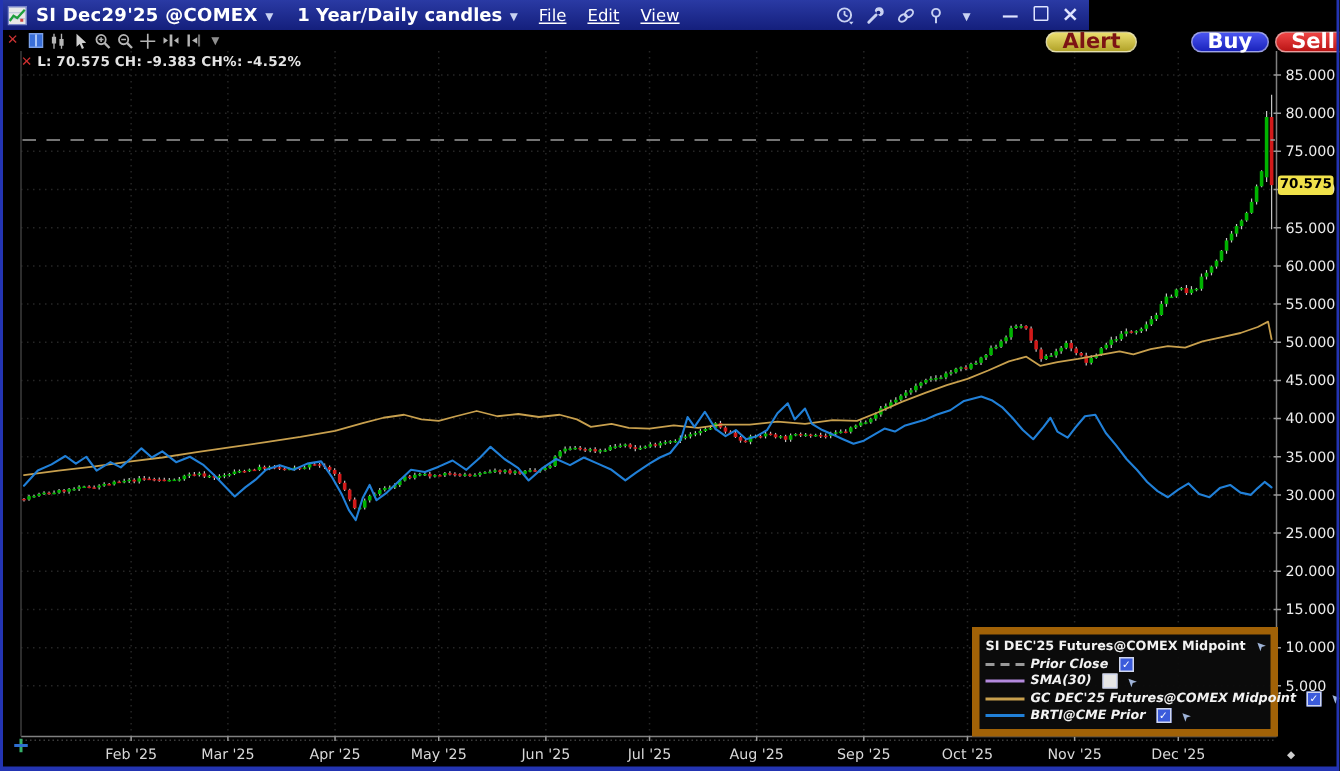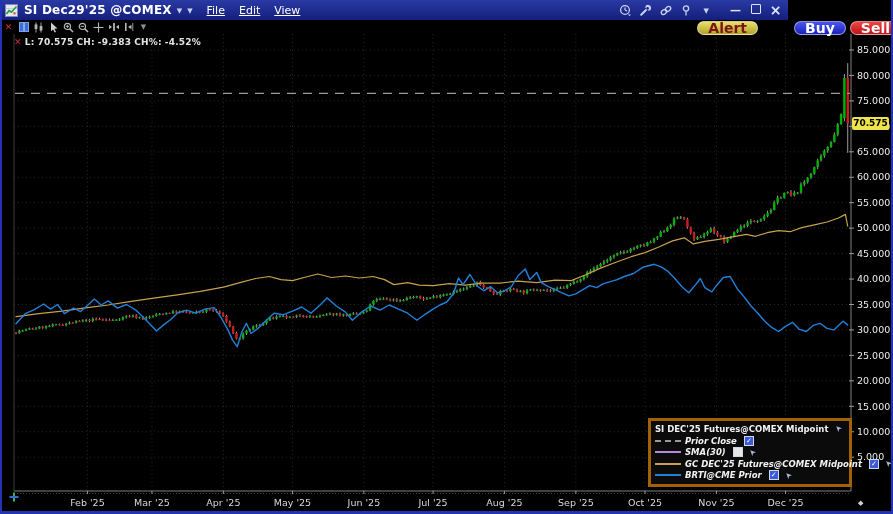--- a/index.html
+++ b/index.html
@@ -4,21 +4,21 @@
 <style>
   html,body{margin:0;padding:0;background:#222;}
   .window{position:relative;width:893px;height:514px;background:#000;overflow:hidden;
           font-family:"DejaVu Sans",sans-serif;-webkit-font-smoothing:antialiased;}
   
   .frame{position:absolute;background:#2334b2;z-index:40;pointer-events:none;}
   .frame.left{left:0;top:0;width:2px;height:514px;}
   .frame.right{right:0;top:0;width:2px;height:514px;}
   .frame.bottom{left:0;bottom:0;width:893px;height:3px;}
   
-  .titlebar{position:absolute;left:0;top:0;width:788px;height:20px;
+  .titlebar{position:absolute;left:0;top:0;width:726px;height:20px;
             background:linear-gradient(#2a3aa4,#141f7c);display:flex;align-items:center;
             color:#fff;z-index:30;}
   .app-icon{width:13px;height:13px;margin:0 6px 0 5px;flex:0 0 auto;}
   .tb-symbol{font-size:12px;font-weight:bold;letter-spacing:.2px;}
   .caret{font-size:7px;color:#c9d2f2;margin:2px 0 0 5px;}
   .tb-timeframe{font-size:12px;font-weight:bold;margin-left:16px;}
   .menu{font-size:11px;margin-left:14px;text-decoration:underline;cursor:default;}
   .menu:first-of-type{margin-left:18px;}
   .tb-right{margin-left:auto;display:flex;align-items:center;gap:7px;margin-right:6px;}
   .tb-ic{display:flex;align-items:center;color:#c9d2f2;}
@@ -40,21 +40,21 @@
   #plot{position:absolute;left:0;top:34px;z-index:1;}
   #plot text{font-family:"DejaVu Sans",sans-serif;}
   .quote{position:absolute;left:14px;top:37px;z-index:10;font-size:9px;font-weight:bold;
          color:#e3e3e3;letter-spacing:.2px;display:flex;gap:3px;align-items:center;}
   .quote .qx{color:#d03030;font-size:9px;}
   .price-tag{position:absolute;left:852px;top:117px;width:37px;height:13px;z-index:12;
              background:#f0e24a;color:#000;font-size:9px;font-weight:bold;text-align:center;
              line-height:13px;border-radius:2px;}
   
   .legend{position:absolute;left:648px;top:418px;width:204px;z-index:15;
-          background:rgba(12,12,12,.93);border:3px solid #a16207;padding:2px 4px 3px 4px;
+          background:rgba(12,12,12,.93);border:5px solid #a16207;padding:2px 4px 3px 4px;
           color:#f2f2f2;font-size:8.5px;font-weight:bold;box-sizing:border-box;}
   .legend-title{display:flex;align-items:center;gap:5px;height:11px;margin-bottom:1px;}
   .legend-row{display:flex;align-items:center;gap:4px;height:11.5px;font-style:italic;}
   .sample{width:26px;flex:0 0 26px;height:0;}
   .cb{width:8px;height:8px;flex:0 0 8px;border:1px solid #cfd6ee;background:#3b5bdb;color:#fff;
       font-size:7px;line-height:8px;text-align:center;font-weight:bold;margin-left:3px;}
   .cb.off{background:#e6e6e6;}
   .cursor-glyph{color:#9fb4d8;font-size:8px;display:inline-block;transform:rotate(-135deg);margin-left:2px;}
   .lbl{white-space:nowrap;}
   
@@ -69,20 +69,21 @@
   <div class="titlebar">
     <svg class="app-icon" viewBox="0 0 13 13">
       <rect x="0.5" y="0.5" width="12" height="12" fill="#e8e8e8" stroke="#7a86c8"></rect>
       <line x1="1" y1="4.5" x2="12" y2="4.5" stroke="#b8c0d8" stroke-width="0.7"></line>
       <line x1="1" y1="8.5" x2="12" y2="8.5" stroke="#b8c0d8" stroke-width="0.7"></line>
       <polyline points="1.5,10 4,6.5 6.5,8 11.5,2.5" fill="none" stroke="#1e9e3c" stroke-width="1.5"></polyline>
       <rect x="8.5" y="8.5" width="2" height="2" fill="#cc4444"></rect>
     </svg>
     <span class="tb-symbol">SI Dec29'25 @COMEX</span>
     <span class="caret">▼</span>
+    <span class="tb-timeframe">1 Year/Daily candles</span>
     <span class="caret">▼</span>
     <span class="menu">File</span>
     <span class="menu">Edit</span>
     <span class="menu">View</span>
 
     <span class="tb-right">
       <span class="tb-ic">
         <svg width="13" height="13" viewBox="0 0 13 13">
             <circle cx="6" cy="6" r="4.4" fill="none" stroke="#c9d2f2" stroke-width="1.3"></circle>
             <line x1="6" y1="6" x2="6" y2="3.4" stroke="#c9d2f2" stroke-width="1.2"></line>

